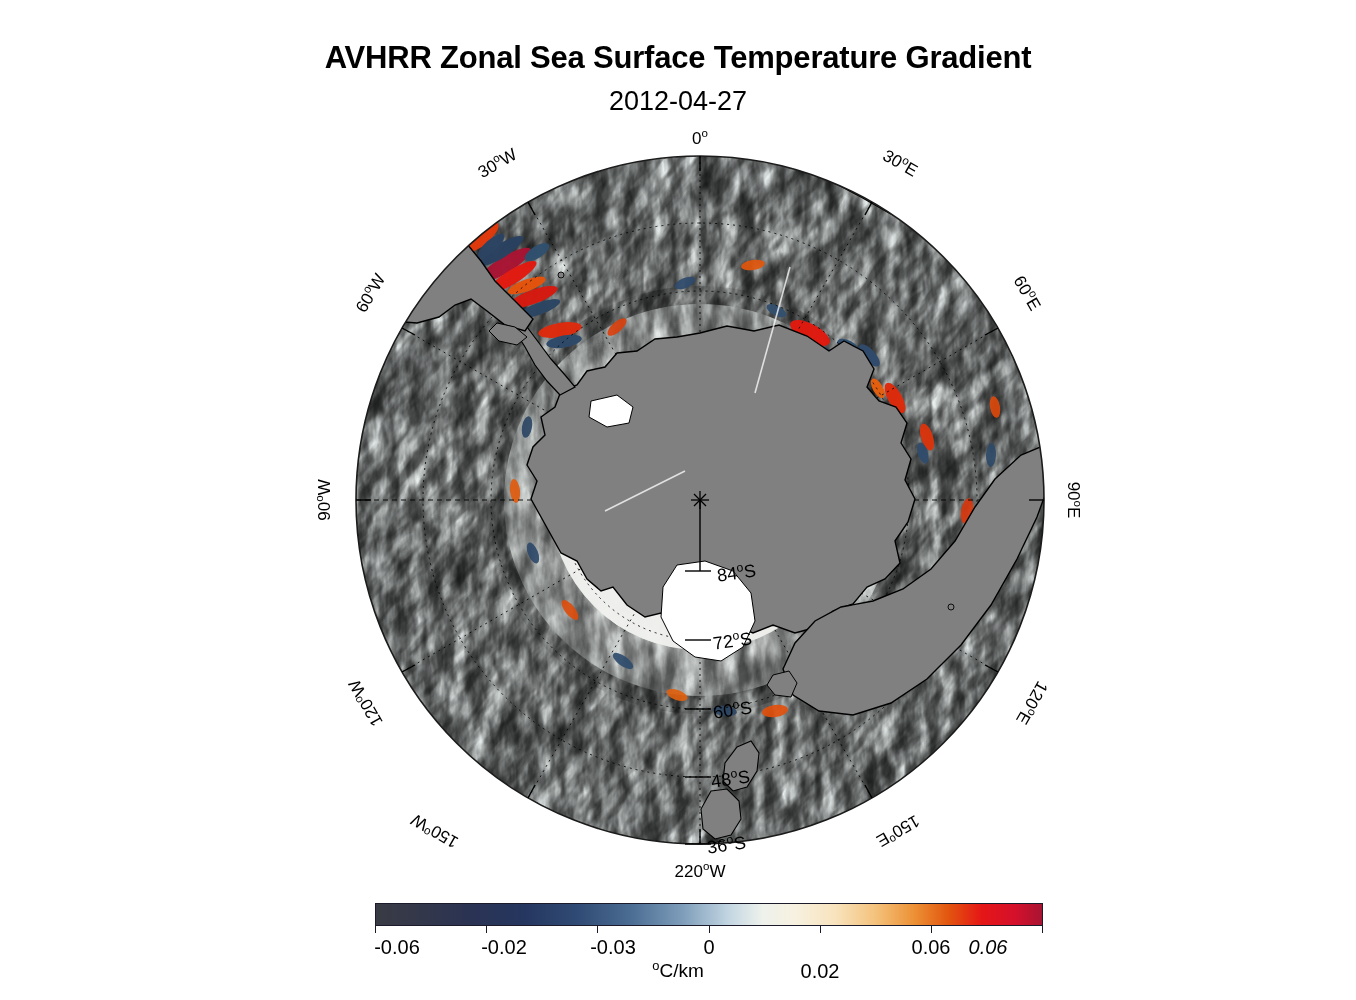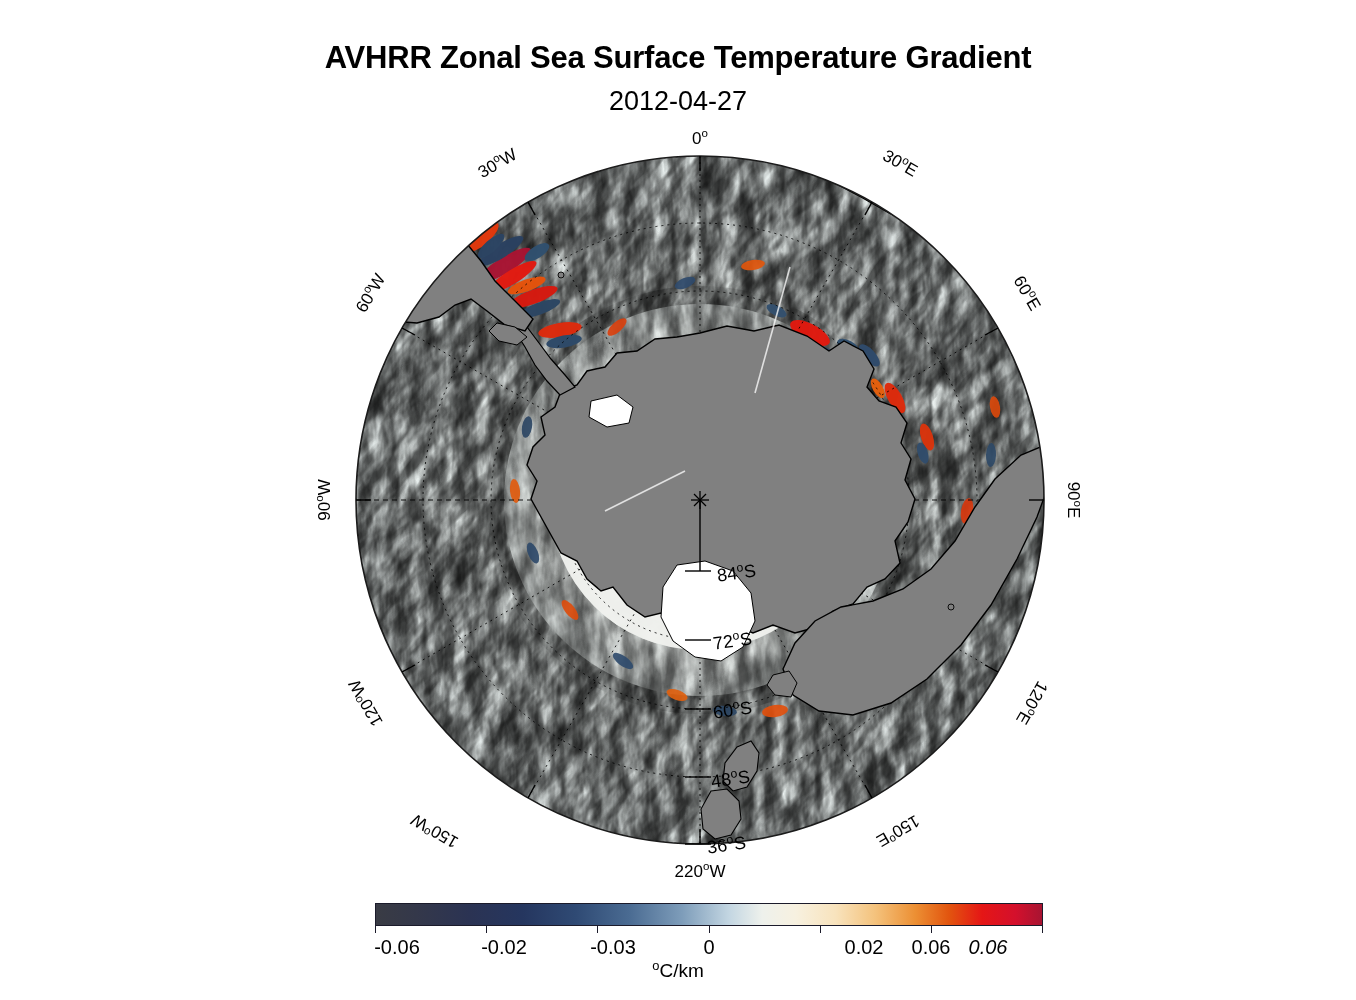--- a/index.html
+++ b/index.html
@@ -417,19 +417,19 @@
   <div class="cbtick" style="left:597px;"></div>
   <div class="cbtick" style="left:709px;"></div>
   <div class="cbtick" style="left:820px;"></div>
   <div class="cbtick" style="left:931px;"></div>
   <div class="cbtick" style="left:1042px;"></div>
 
   <div class="cblab" style="left:397px;">-0.06</div>
   <div class="cblab" style="left:504px;">-0.02</div>
   <div class="cblab" style="left:613px;">-0.03</div>
   <div class="cblab" style="left:709px;">0</div>
-  <div class="cblab" style="left:864px;">0.02</div>
+  <div class="cblab" style="left:820px;margin-top:24px;">0.02</div>
   <div class="cblab" style="left:931px;">0.06</div>
   <div class="cblab" style="left:988px;font-style:italic;">0.06</div>
 
   <div id="cbunit"><span class="sup">o</span><span>C/km</span></div>
 
 </div>
 
 </body></html>

